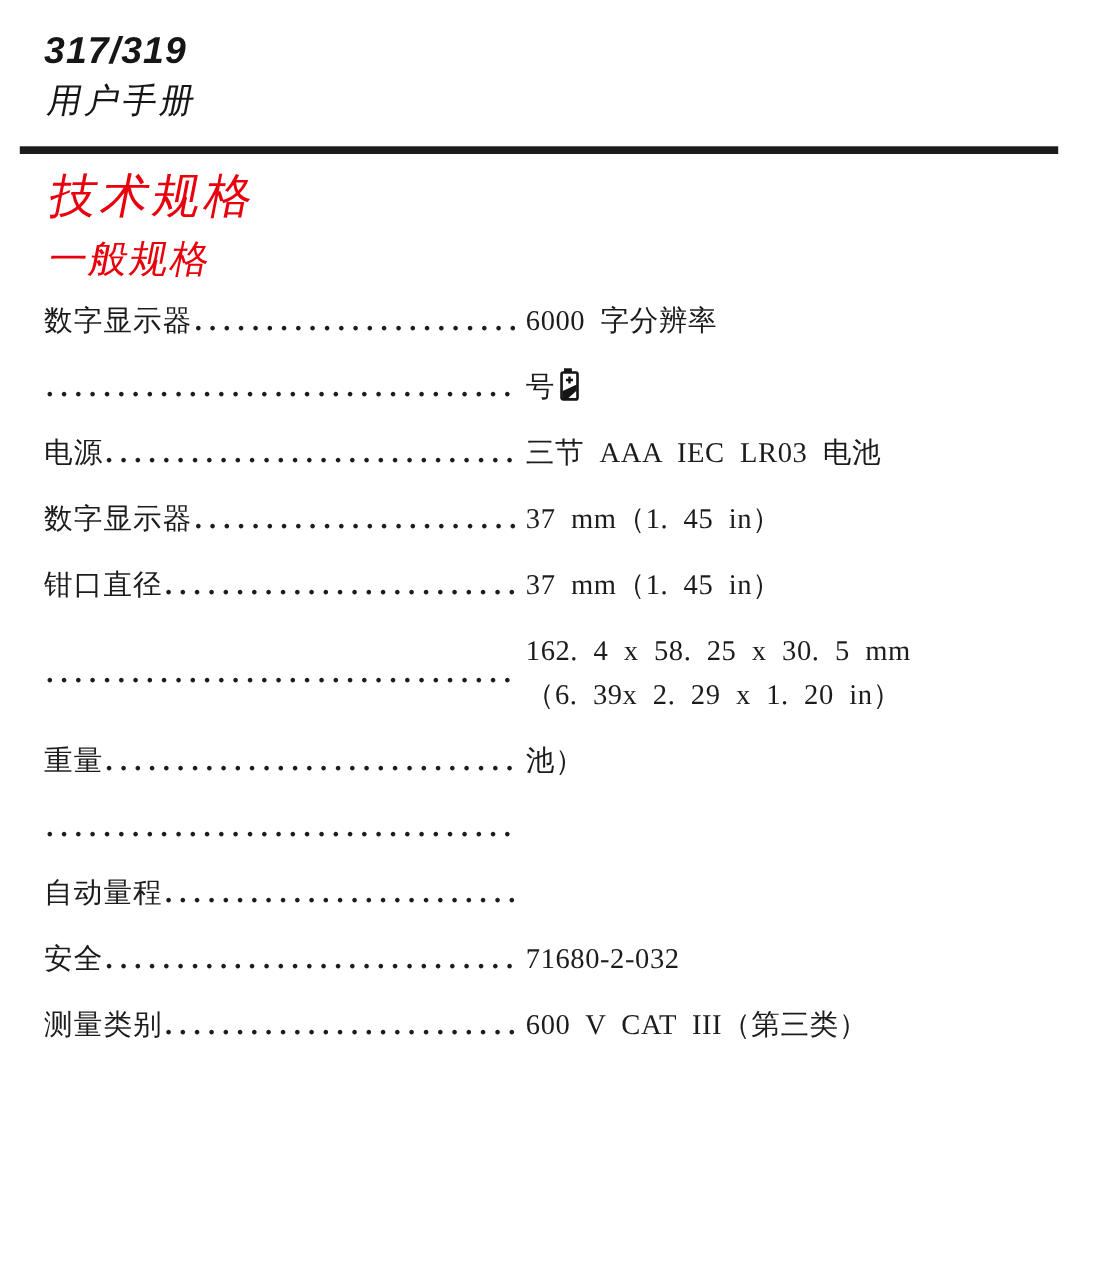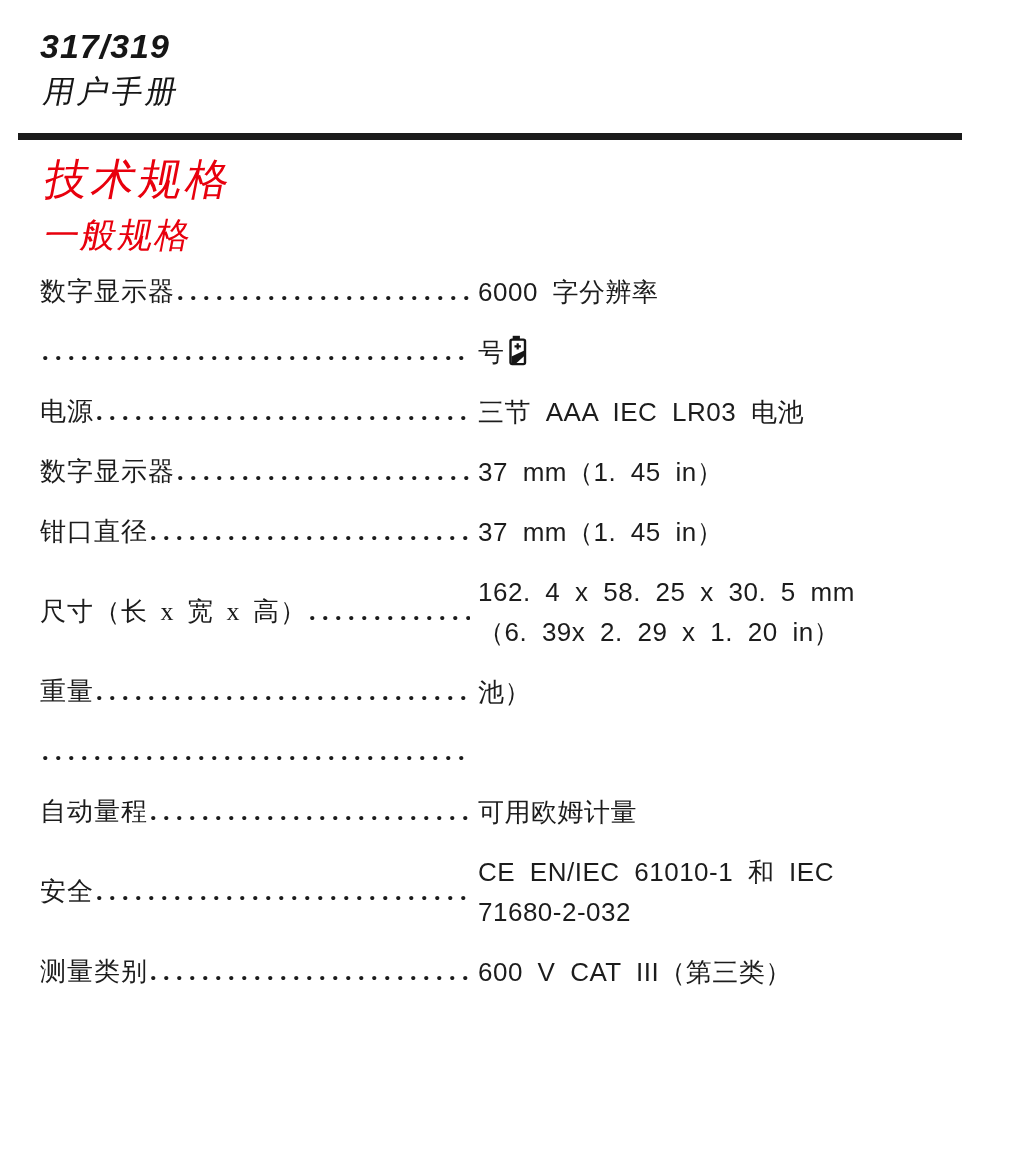--- a/index.html
+++ b/index.html
@@ -36,21 +36,21 @@
 
   .spec-list { margin-top:13px; font-size:26px; line-height:40px; }
   .spec-row { display:flex; align-items:center; margin-bottom:20px; }
   .label-cell { display:flex; align-items:baseline; width:438px; flex-shrink:0; }
   .spec-label { flex-shrink:0; letter-spacing:1px; word-spacing:5px; white-space:nowrap; }
   .dots {
     flex:1 1 auto; overflow:hidden; white-space:nowrap;
     letter-spacing:6.5px; margin:0 8px 0 2px; font-weight:700; color:#1c1c1c;
   }
   .value-cell {
-    flex:1; font-family:Liberation Sans, sans-serif;
+    flex:1; font-family:Liberation Serif, serif;
     word-spacing:7px; letter-spacing:0.5px;
   }
   .vline { display:block; }
   .batt-icon { vertical-align:-5px; margin-left:3px; }
 </style>
 </head>
 <body>
 
 <div class="page">
 
@@ -121,21 +121,20 @@
         <span class="spec-label">钳口直径</span>
         <span class="dots">................................................................................</span>
       </div>
       <div class="value-cell">
         <div class="vline">37 mm（1. 45 in）</div>
       </div>
     </div>
 
     <div class="spec-row">
       <div class="label-cell">
-        <span class="spec-label">尺寸（长 x 宽 x 高）</span>
         <span class="dots">................................................................................</span>
       </div>
       <div class="value-cell">
         <div class="vline">162. 4 x 58. 25 x 30. 5 mm</div>
         <div class="vline">（6. 39x 2. 29 x 1. 20 in）</div>
       </div>
     </div>
 
     <div class="spec-row">
       <div class="label-cell">
@@ -151,32 +150,28 @@
       <div class="label-cell">
         <span class="dots">................................................................................</span>
       </div>
     </div>
 
     <div class="spec-row">
       <div class="label-cell">
         <span class="spec-label">自动量程</span>
         <span class="dots">................................................................................</span>
       </div>
-      <div class="value-cell">
-        <div class="vline">可用欧姆计量</div>
-      </div>
     </div>
 
     <div class="spec-row">
       <div class="label-cell">
         <span class="spec-label">安全</span>
         <span class="dots">................................................................................</span>
       </div>
       <div class="value-cell">
-        <div class="vline">CE EN/IEC 61010-1 和 IEC</div>
         <div class="vline">71680-2-032</div>
       </div>
     </div>
 
     <div class="spec-row">
       <div class="label-cell">
         <span class="spec-label">测量类别</span>
         <span class="dots">................................................................................</span>
       </div>
       <div class="value-cell">

